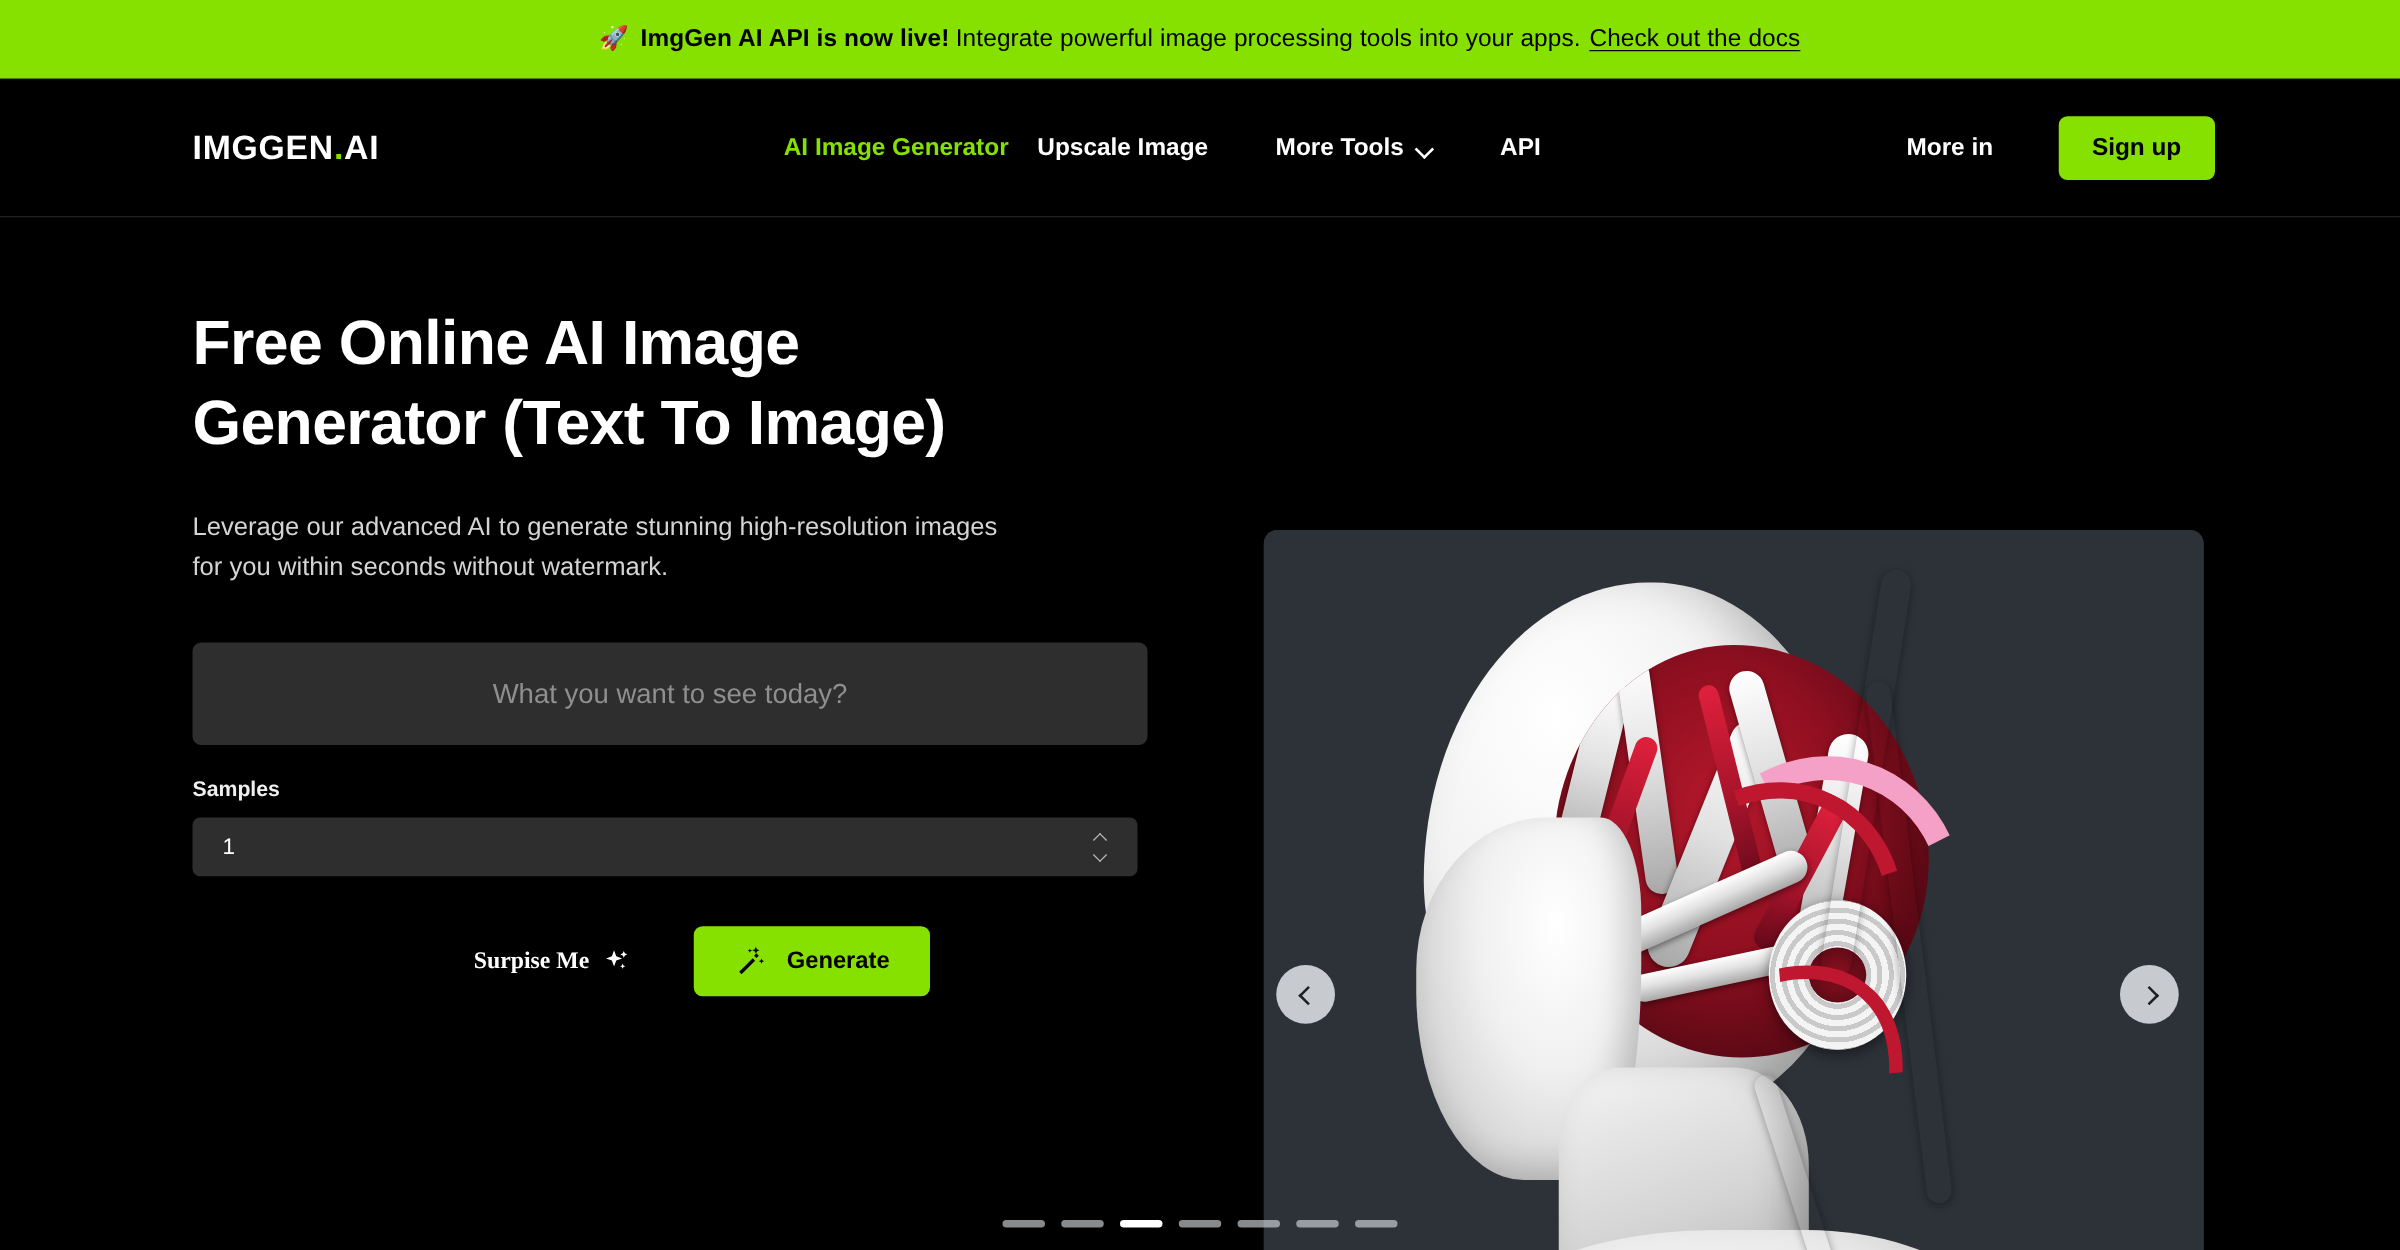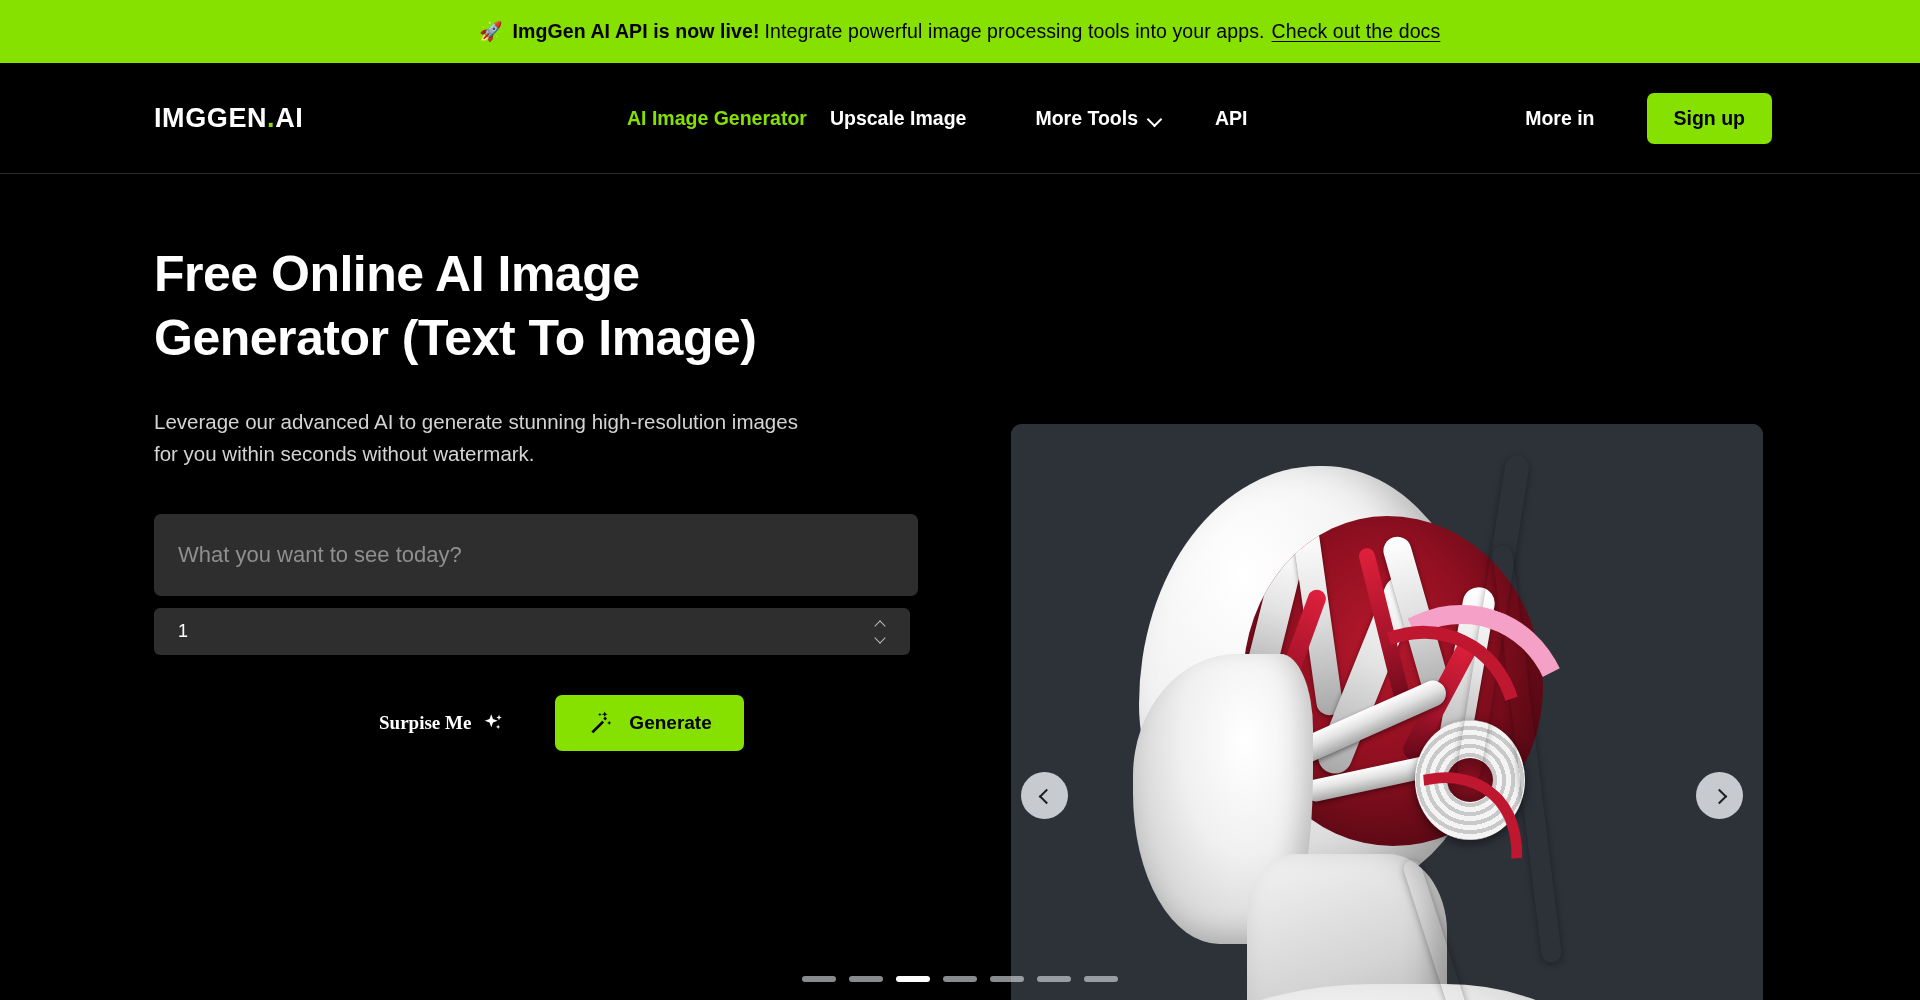--- a/index.html
+++ b/index.html
@@ -80,21 +80,20 @@
   .nav-link.active { color: #86e000; }
   .nav-gap-1 { margin-right: 23px; }
   .nav-gap-2 { margin-right: 54px; }
   .nav-gap-3 { margin-right: 54px; }
 
   .nav-dropdown {
     display: flex;
     align-items: center;
     gap: 10px;
     cursor: pointer;
-    margin-left: 15px;
   }
   .chev {
     width: 13px; height: 13px;
     display: inline-block;
     position: relative;
     top: 2px;
   }
   .chev::before {
     content: "";
     position: absolute;
@@ -172,20 +171,21 @@
     width: 764px;
     height: 82px;
     background: #2e2e2e;
     border: none;
     border-radius: 7px;
     color: #ffffff;
     font-family: inherit;
     font-size: 22px;
     padding: 0 24px;
     outline: none;
+    text-align: center;
   }
   .prompt-field::placeholder { color: #8f8f8f; }
 
   .samples-label {
     margin-top: 26px;
     font-size: 17px;
     font-weight: 600;
     color: #f0f0f0;
   }
 
@@ -484,20 +484,21 @@
 <section class="hero">
 
   <div class="hero-left">
 
     <h1 class="hero-title">Free Online AI Image Generator (Text To Image)</h1>
 
     <p class="hero-sub">Leverage our advanced AI to generate stunning high-resolution images for you within seconds without watermark.</p>
 
     <input class="prompt-field" type="text" placeholder="What you want to see today?" style="">
 
+    <div class="samples-label">Samples</div>
 
     <div class="samples-wrap">
       <input class="samples-field" type="text" value="1" style="">
       <span class="spinner">
         <span class="up"></span>
         <span class="down"></span>
       </span>
     </div>
 
     <div class="action-row">

